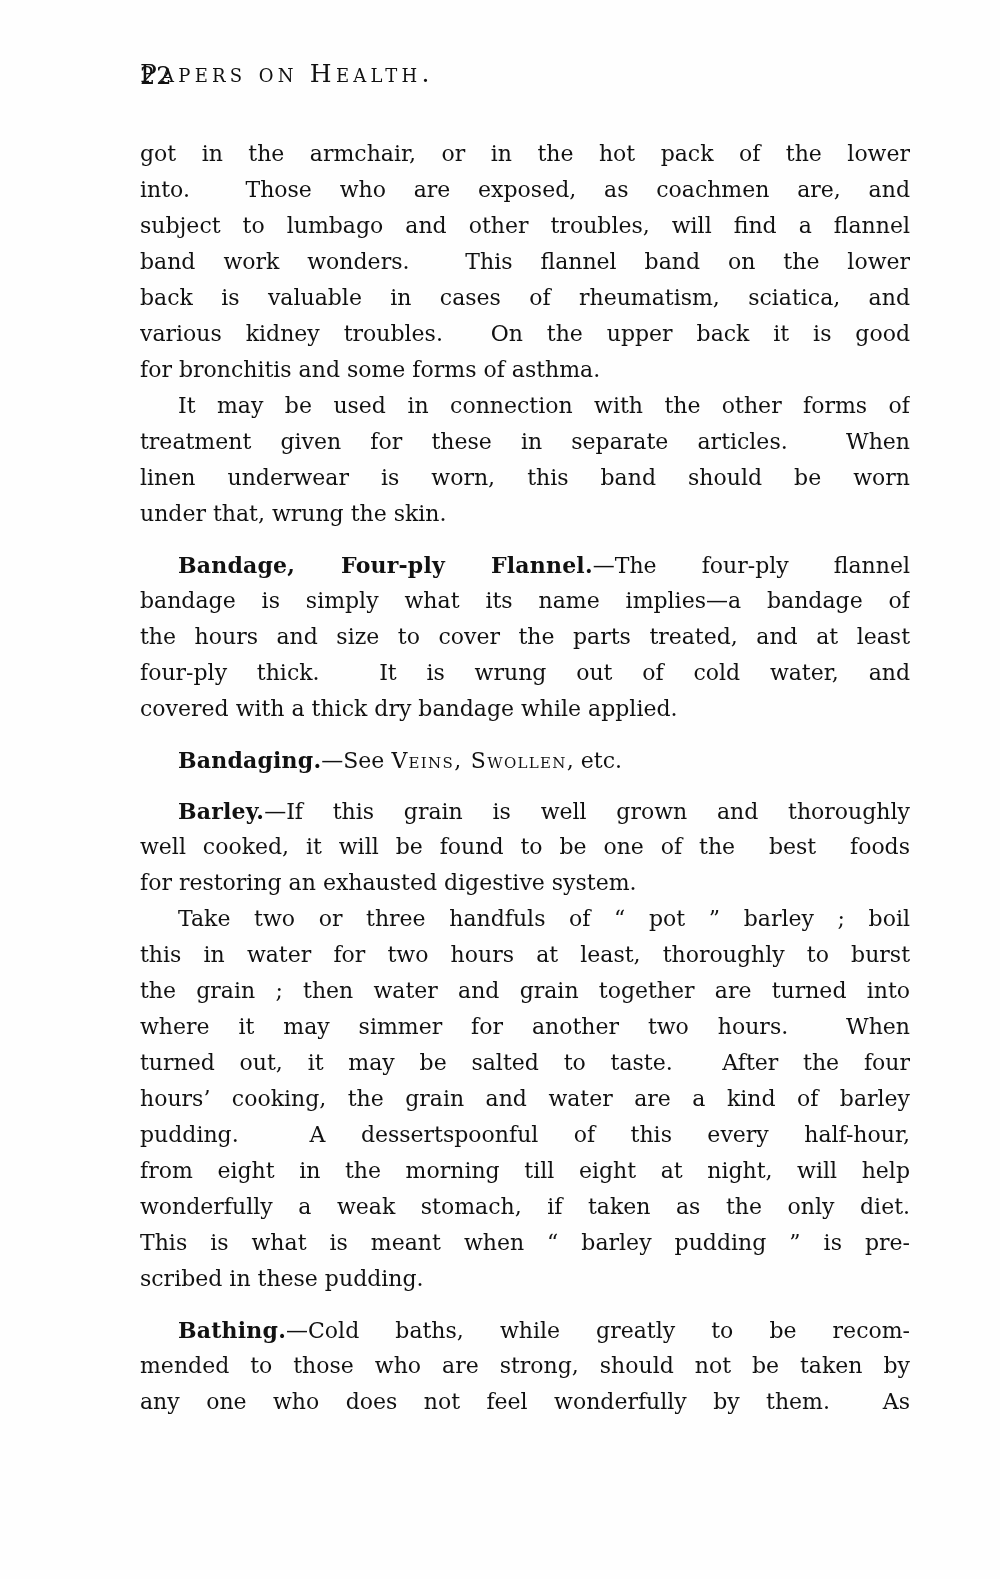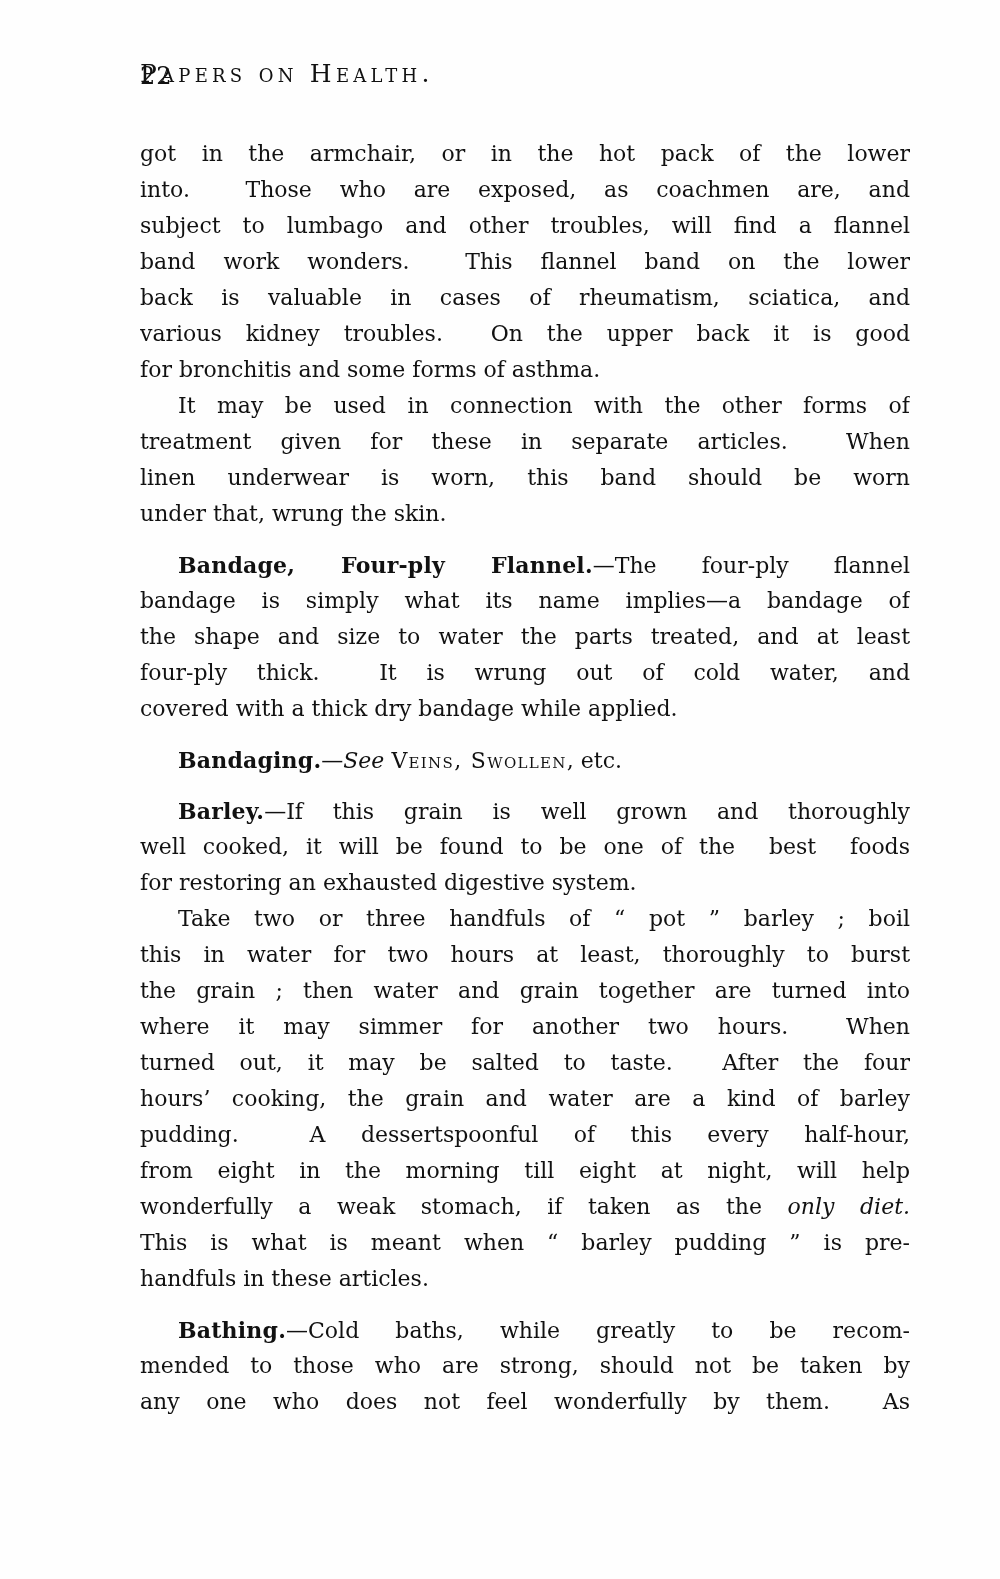--- a/index.html
+++ b/index.html
@@ -59,21 +59,21 @@
     overflow: hidden;
   }
   .line.just {
     text-align-last: justify;
   }
   .para.indent .line:first-child {
     text-indent: 38px;
   }
   .run-normal { font-style: normal; font-weight: normal; }
   .run-bold   { font-weight: bold; letter-spacing: 0.2px; }
-  .run-italic { font-style: italic; }
+  .run-italic { }
   .run-smallcaps {
     font-variant: small-caps;
     letter-spacing: 0.06em;
   }
 </style>
 </head>
 <body>
 
 <div class="page">
   <div class="page-header">
@@ -92,21 +92,21 @@
       </div>
       <div class="para indent">
         <div class="line just"><span class="run-normal">It may be used in connection with the other forms of</span></div>
         <div class="line just"><span class="run-normal">treatment given for these in separate articles.  When</span></div>
         <div class="line just"><span class="run-normal">linen underwear is worn, this band should be worn</span></div>
         <div class="line"><span class="run-normal">under that, wrung the skin.</span></div>
       </div>
       <div class="para indent entry">
         <div class="line just"><span class="run-bold">Bandage, Four-ply Flannel.</span><span class="run-normal">—The four-ply flannel</span></div>
         <div class="line just"><span class="run-normal">bandage is simply what its name implies—a bandage of</span></div>
-        <div class="line just"><span class="run-normal">the shape and size to water the parts treated, and at least</span></div>
+        <div class="line just"><span class="run-normal">the hours and size to cover the parts treated, and at least</span></div>
         <div class="line just"><span class="run-normal">four-ply thick.  It is wrung out of cold water, and</span></div>
         <div class="line"><span class="run-normal">covered with a thick dry bandage while applied.</span></div>
       </div>
       <div class="para indent entry">
         <div class="line"><span class="run-bold">Bandaging.</span><span class="run-normal">—</span><span class="run-italic">See</span><span class="run-normal"> </span><span class="run-smallcaps">Veins, Swollen</span><span class="run-normal">, etc.</span></div>
       </div>
       <div class="para indent entry">
         <div class="line just"><span class="run-bold">Barley.</span><span class="run-normal">—If this grain is well grown and thoroughly</span></div>
         <div class="line just"><span class="run-normal">well cooked, it will be found to be one of the  best  foods</span></div>
         <div class="line"><span class="run-normal">for restoring an exhausted digestive system.</span></div>
@@ -115,21 +115,21 @@
         <div class="line just"><span class="run-normal">Take two or three handfuls of “ pot ” barley ; boil</span></div>
         <div class="line just"><span class="run-normal">this in water for two hours at least, thoroughly to burst</span></div>
         <div class="line just"><span class="run-normal">the grain ; then water and grain together are turned into</span></div>
         <div class="line just"><span class="run-normal">where it may simmer for another two hours.  When</span></div>
         <div class="line just"><span class="run-normal">turned out, it may be salted to taste.  After the four</span></div>
         <div class="line just"><span class="run-normal">hours’ cooking, the grain and water are a kind of barley</span></div>
         <div class="line just"><span class="run-normal">pudding.  A dessertspoonful of this every half-hour,</span></div>
         <div class="line just"><span class="run-normal">from eight in the morning till eight at night, will help</span></div>
         <div class="line just"><span class="run-normal">wonderfully a weak stomach, if taken as the </span><span class="run-italic">only diet.</span></div>
         <div class="line just"><span class="run-normal">This is what is meant when “ barley pudding ” is pre-</span></div>
-        <div class="line"><span class="run-normal">handfuls in these articles.</span></div>
+        <div class="line"><span class="run-normal">scribed in these pudding.</span></div>
       </div>
       <div class="para indent entry">
         <div class="line just"><span class="run-bold">Bathing.</span><span class="run-normal">—Cold baths, while greatly to be recom-</span></div>
         <div class="line just"><span class="run-normal">mended to those who are strong, should not be taken by</span></div>
         <div class="line just"><span class="run-normal">any one who does not feel wonderfully by them.  As</span></div>
       </div>
     </div>
 </div>
 
 </body></html>

